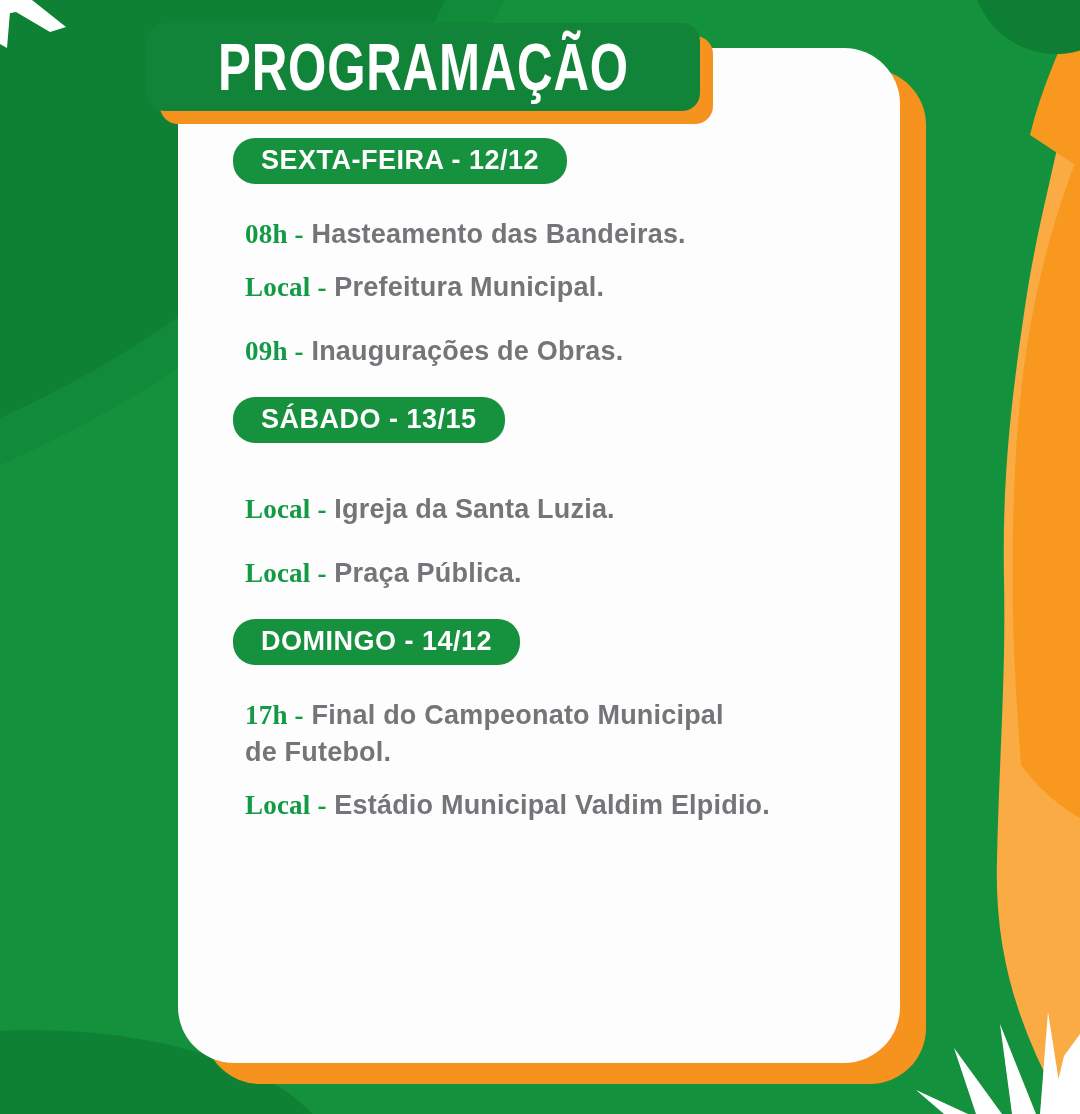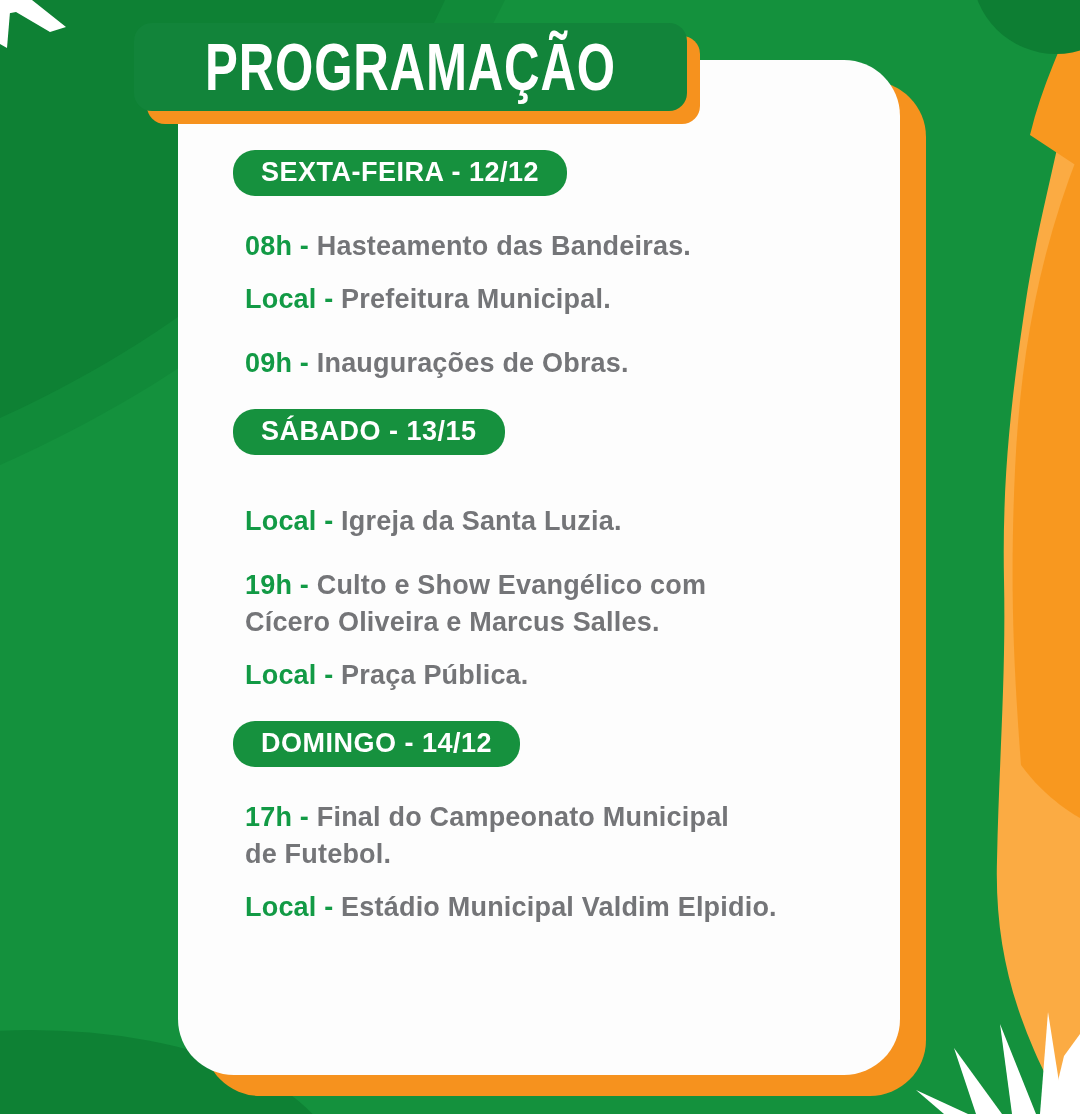--- a/index.html
+++ b/index.html
@@ -18,28 +18,28 @@
   .bg-svg{position:absolute;left:0;top:0;width:1080px;height:1114px;display:block;}
   .fill-base{fill:var(--bg_green);}
   .fill-dark{fill:var(--blob_dark);}
   .fill-mid{fill:var(--blob_mid);}
   .fill-disc{fill:var(--disc_green);}
   .fill-wave{fill:var(--wave_light);}
   .fill-waved{fill:var(--wave_dark);}
   .fill-white{fill:var(--white);}
 
   .card{
-    position:absolute;left:178px;top:60px;width:722px;height:1015px;
+    position:absolute;left:178px;top:48px;width:722px;height:1015px;
     background:var(--card_white);
     border-radius:56px;
     box-shadow:26px 21px 0 0 var(--orange_shadow);
     padding:90px 0 0 55px;
   }
   .title-badge{
-    position:absolute;left:134px;top:23px;
+    position:absolute;left:147px;top:23px;
     min-width:391px;height:88px;
     background:var(--badge_green);
     border-radius:18px;
     box-shadow:13px 13px 0 0 var(--orange_shadow);
     display:flex;align-items:center;justify-content:flex-end;
     padding:0 26px;
   }
   .title-badge .title-text{
     color:var(--white);
     font-size:60px;font-weight:bold;
@@ -58,21 +58,21 @@
     font-size:27px;font-weight:bold;letter-spacing:.5px;
     margin-bottom:32px;
   }
   .events{width:652px;}
   .event{margin:0 0 27px 12px;}
   .event-line{
     font-size:27px;font-weight:bold;color:var(--text_gray);
     line-height:37px;letter-spacing:.2px;
   }
   .event-line.local{margin-top:16px;}
-  .event-line .green{color:var(--time_green);}
+  .event-line .green{color:var(--time_green);font-family:Liberation Serif, serif;}
 </style>
 </head>
 <body>
 
 <svg class="bg-svg" viewBox="0 0 1080 1114" aria-hidden="true">
   <rect class="fill-base" x="0" y="0" width="1080" height="1114"></rect>
 
   <path class="fill-mid" d="M0,0 H505 C405,205 245,355 0,465 Z"></path>
   <path class="fill-dark" d="M0,0 H445 C365,175 225,315 0,418 Z"></path>
 
@@ -120,21 +120,20 @@
   <section class="day-section">
     <div class="day-pill">
       <span>SÁBADO - 13/15</span>
     </div>
     <div class="events">
   <div class="event">
     <p class="event-line local"><span class="green">Local -</span> Igreja da Santa Luzia.</p>
   </div>
 
   <div class="event">
-    <p class="event-line"><span class="green">19h -</span> Culto e Show Evangélico com<br>Cícero Oliveira e Marcus Salles.</p>
     <p class="event-line local"><span class="green">Local -</span> Praça Pública.</p>
   </div>
 </div>
   </section>
 
   <section class="day-section">
     <div class="day-pill">
       <span>DOMINGO - 14/12</span>
     </div>
     <div class="events">

